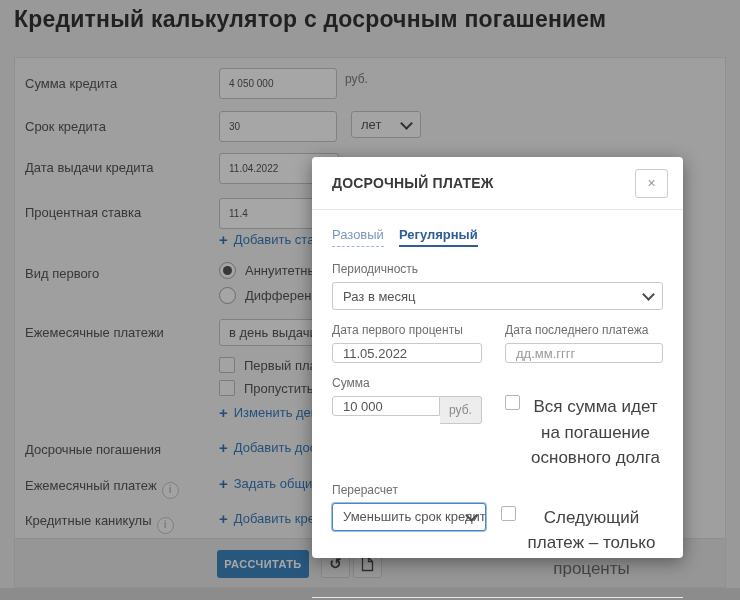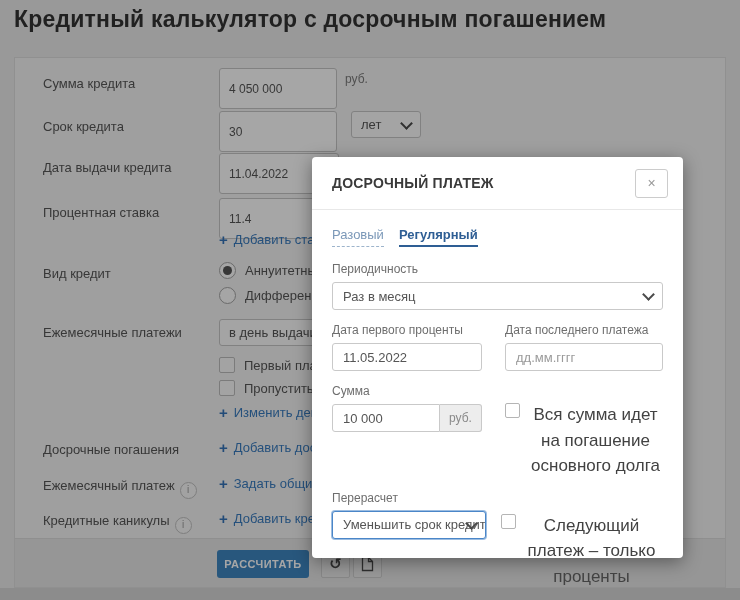--- a/index.html
+++ b/index.html
@@ -12,25 +12,25 @@
   .page{position:relative;width:740px;height:600px;}
   .page-title{
     position:absolute;left:14px;top:6px;margin:0;
     font-size:23px;font-weight:600;color:#333;letter-spacing:.2px;
   }
   
   .card{
     position:absolute;left:14px;top:57px;width:712px;height:531px;
     background:#f4f4f4;border:1px solid #ddd;box-sizing:border-box;z-index:1;
   }
-  .lbl{position:absolute;left:28px;font-size:13px;color:#565656;white-space:nowrap;}
+  .lbl{position:absolute;left:10px;font-size:13px;color:#565656;white-space:nowrap;}
   .inp{
-    position:absolute;height:41px;box-sizing:border-box;
+    position:absolute;height:31px;box-sizing:border-box;
     border:1px solid #c6c6c6;border-radius:3px;background:#fff;
-    font-family:inherit;font-size:12px;color:#555;padding:4px 9px;outline:none;
+    font-family:inherit;font-size:10px;color:#555;padding:4px 9px;outline:none;
   }
   .unit-text{position:absolute;font-size:12px;color:#7c7c7c;}
   .sel{
     position:absolute;height:27px;box-sizing:border-box;
     border:1px solid #c6c6c6;border-radius:3px;background:#fcfcfc;
     display:flex;align-items:center;font-size:13px;color:#555;
     padding:0 24px 0 9px;white-space:nowrap;overflow:hidden;
   }
   .chev{
     position:absolute;right:9px;top:50%;width:7px;height:7px;margin-top:-6px;
@@ -94,21 +94,21 @@
   .tab.active{color:#2e5e94;font-weight:bold;border-bottom:2px solid #2e5e94;}
   .f-label{font-size:12px;color:#6e6e6e;margin-bottom:6px;}
   .msel{
     position:relative;height:28px;box-sizing:border-box;
     border:1px solid #c9c9c9;border-radius:3px;background:#fff;
     display:flex;align-items:center;font-size:13px;color:#555;
     padding:0 26px 0 10px;white-space:nowrap;overflow:hidden;cursor:pointer;
   }
   .msel.focused{border:1px solid #4a86c8;box-shadow:0 0 0 1px rgba(74,134,200,.55);}
   .minp{
-    width:100%;height:28px;box-sizing:border-box;
+    width:100%;height:20px;box-sizing:border-box;
     border:1px solid #c9c9c9;border-radius:3px;background:#fff;
     font-family:inherit;font-size:13px;color:#555;padding:1px 10px;outline:none;
   }
   .minp::placeholder{color:#9a9a9a;}
   .mrow{display:flex;margin-bottom:13px;}
   .mcol-l{width:150px;flex:none;}
   .mcol-r{width:158px;flex:none;margin-left:23px;}
   .amount-group{display:flex;width:150px;}
   .amount-group .minp{flex:1;border-radius:3px 0 0 3px;}
   .suffix{
@@ -149,21 +149,21 @@
     <div class="lbl" style="top:102px">Дата выдачи кредита</div>
     <input class="inp" style="left: 204px; top: 95px; width: 120px;" value="11.04.2022">
 
     <div class="lbl" style="top:147px">Процентная ставка</div>
     <input class="inp" style="left: 204px; top: 140px; width: 120px;" value="11.4">
     <div class="link" style="left:204px;top:174px">
       <span class="plus">+</span>
       <span>Добавить став</span>
     </div>
 
-    <div class="lbl" style="top:208px">Вид кредит</div>
+    <div class="lbl" style="top:208px">Вид первого</div>
     <div class="radio-row" style="left:204px;top:204px">
       <span class="radio checked"></span>
       <span>Аннуитетный</span>
     </div>
     <div class="radio-row" style="left:204px;top:229px">
       <span class="radio"></span>
       <span>Дифференци</span>
     </div>
 
     <div class="lbl" style="top:267px">Ежемесячные платежи</div>

